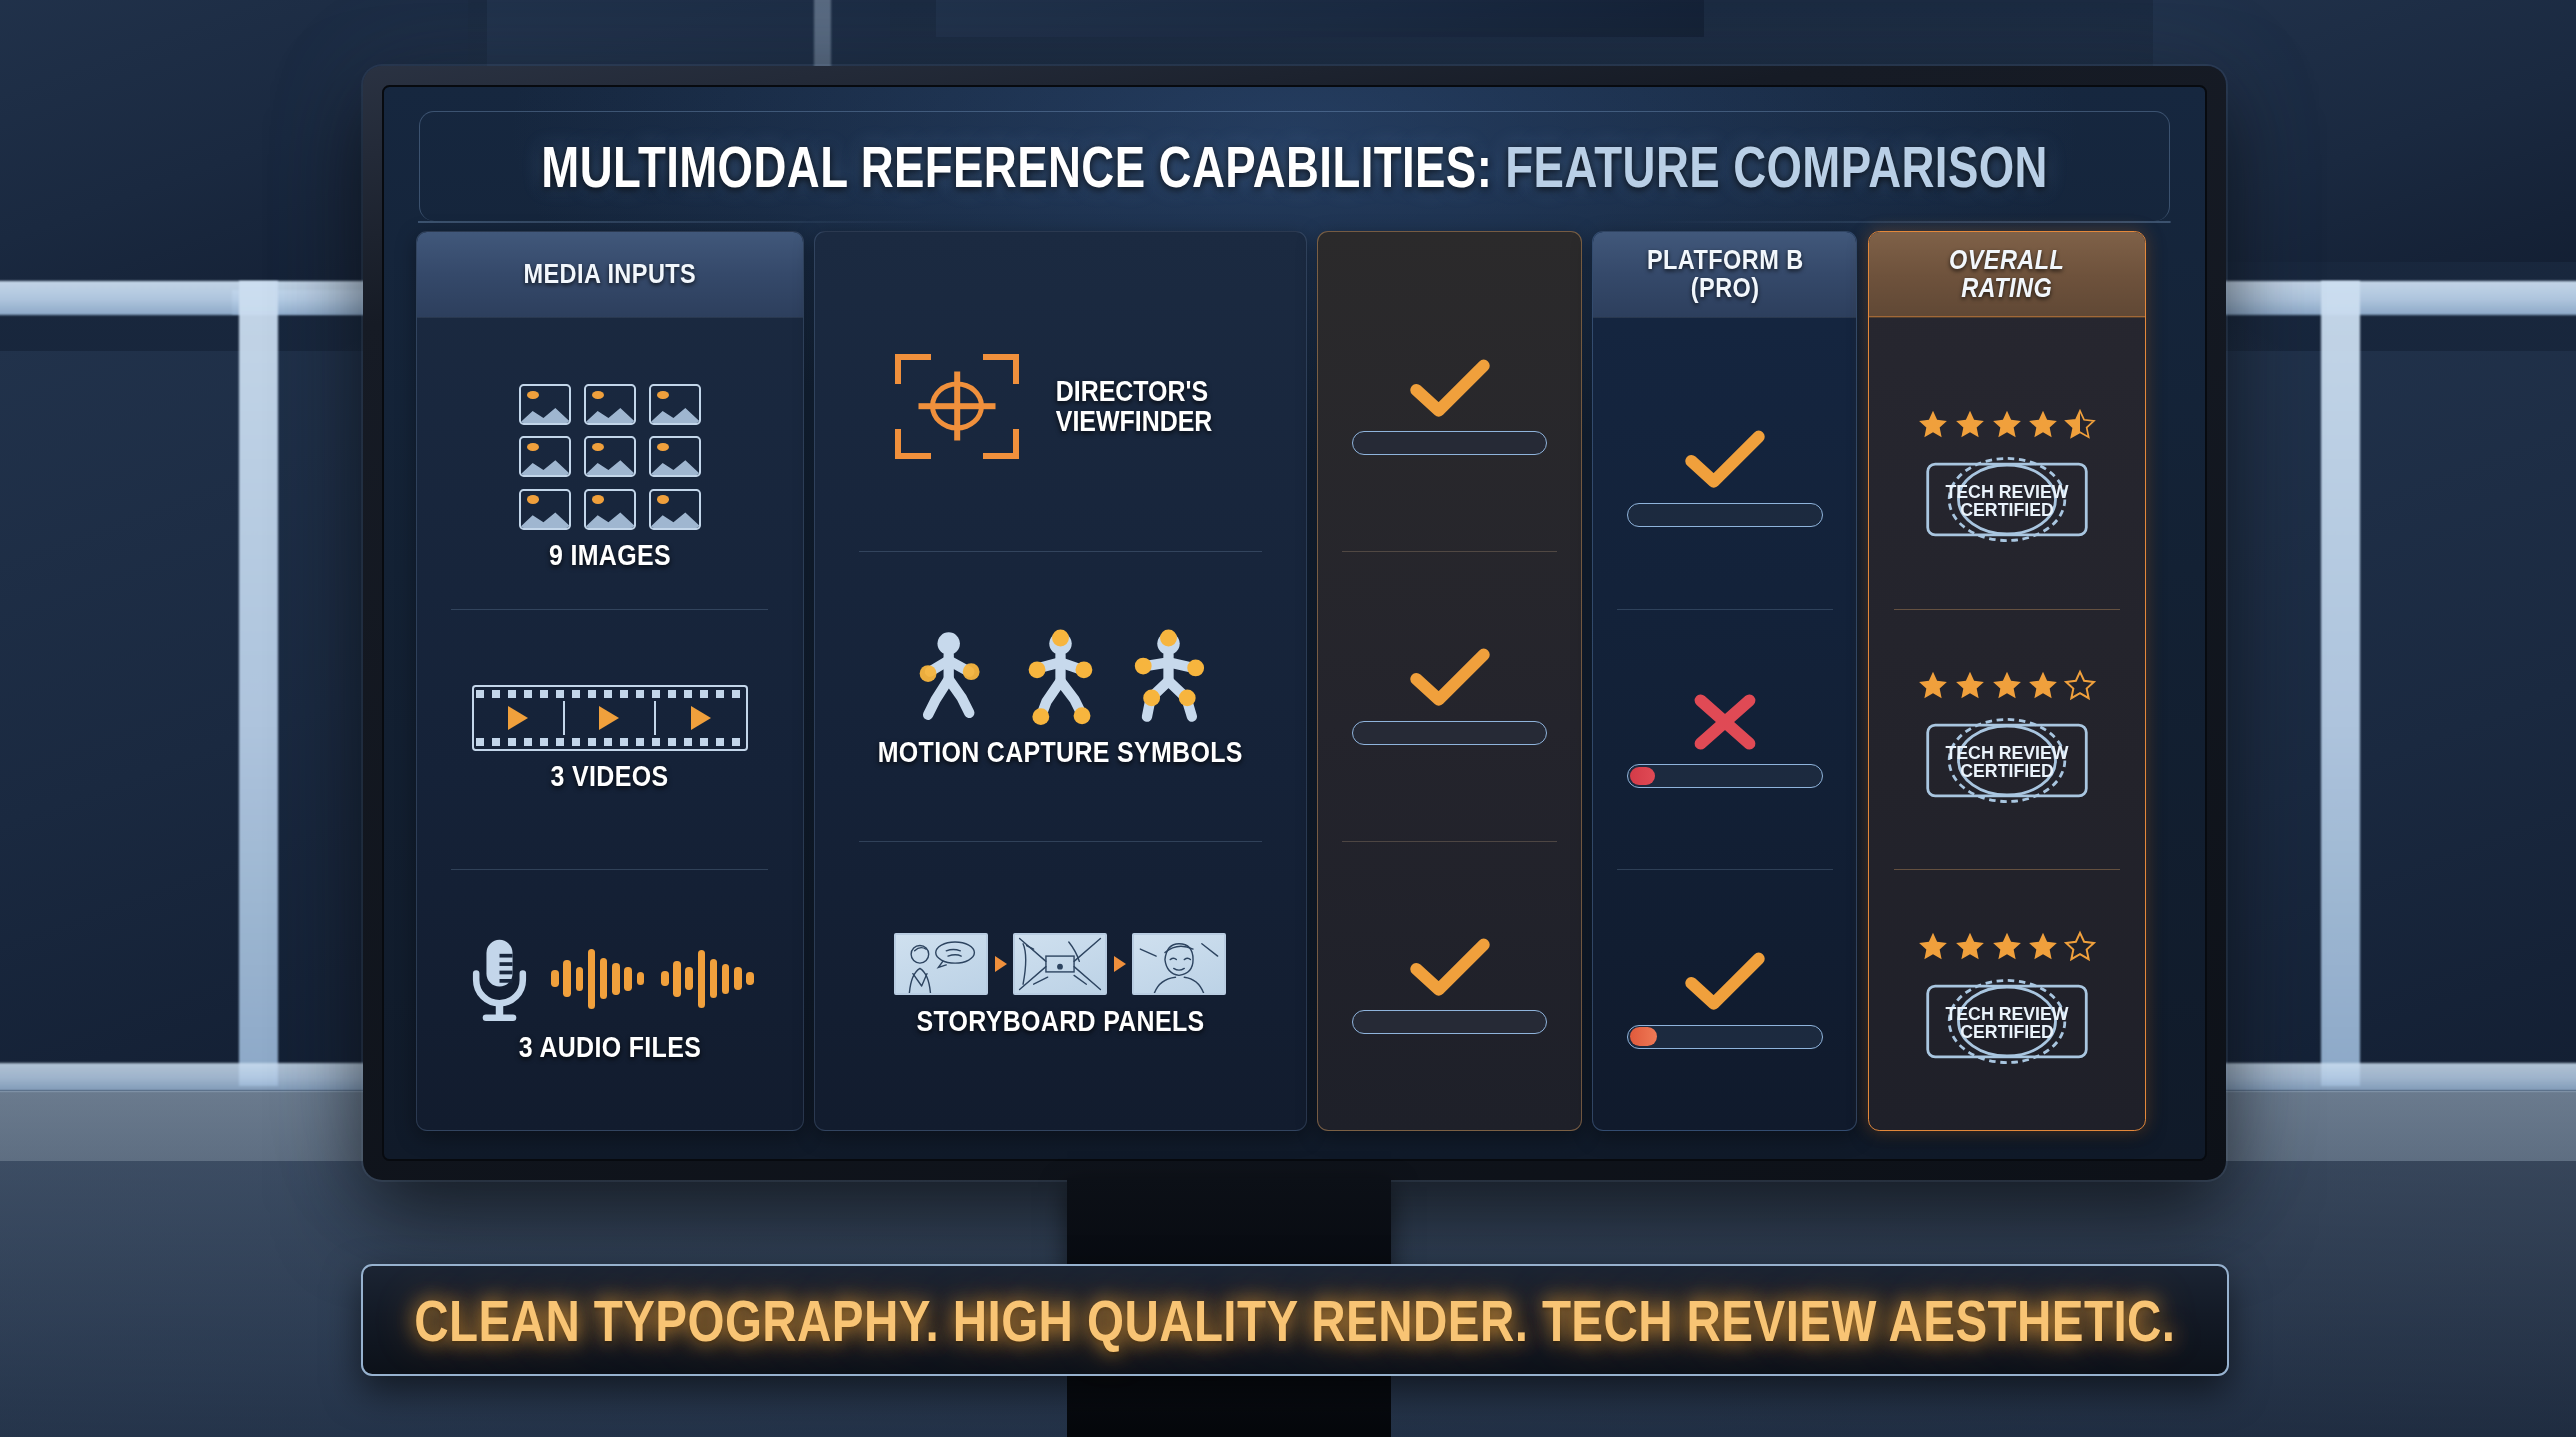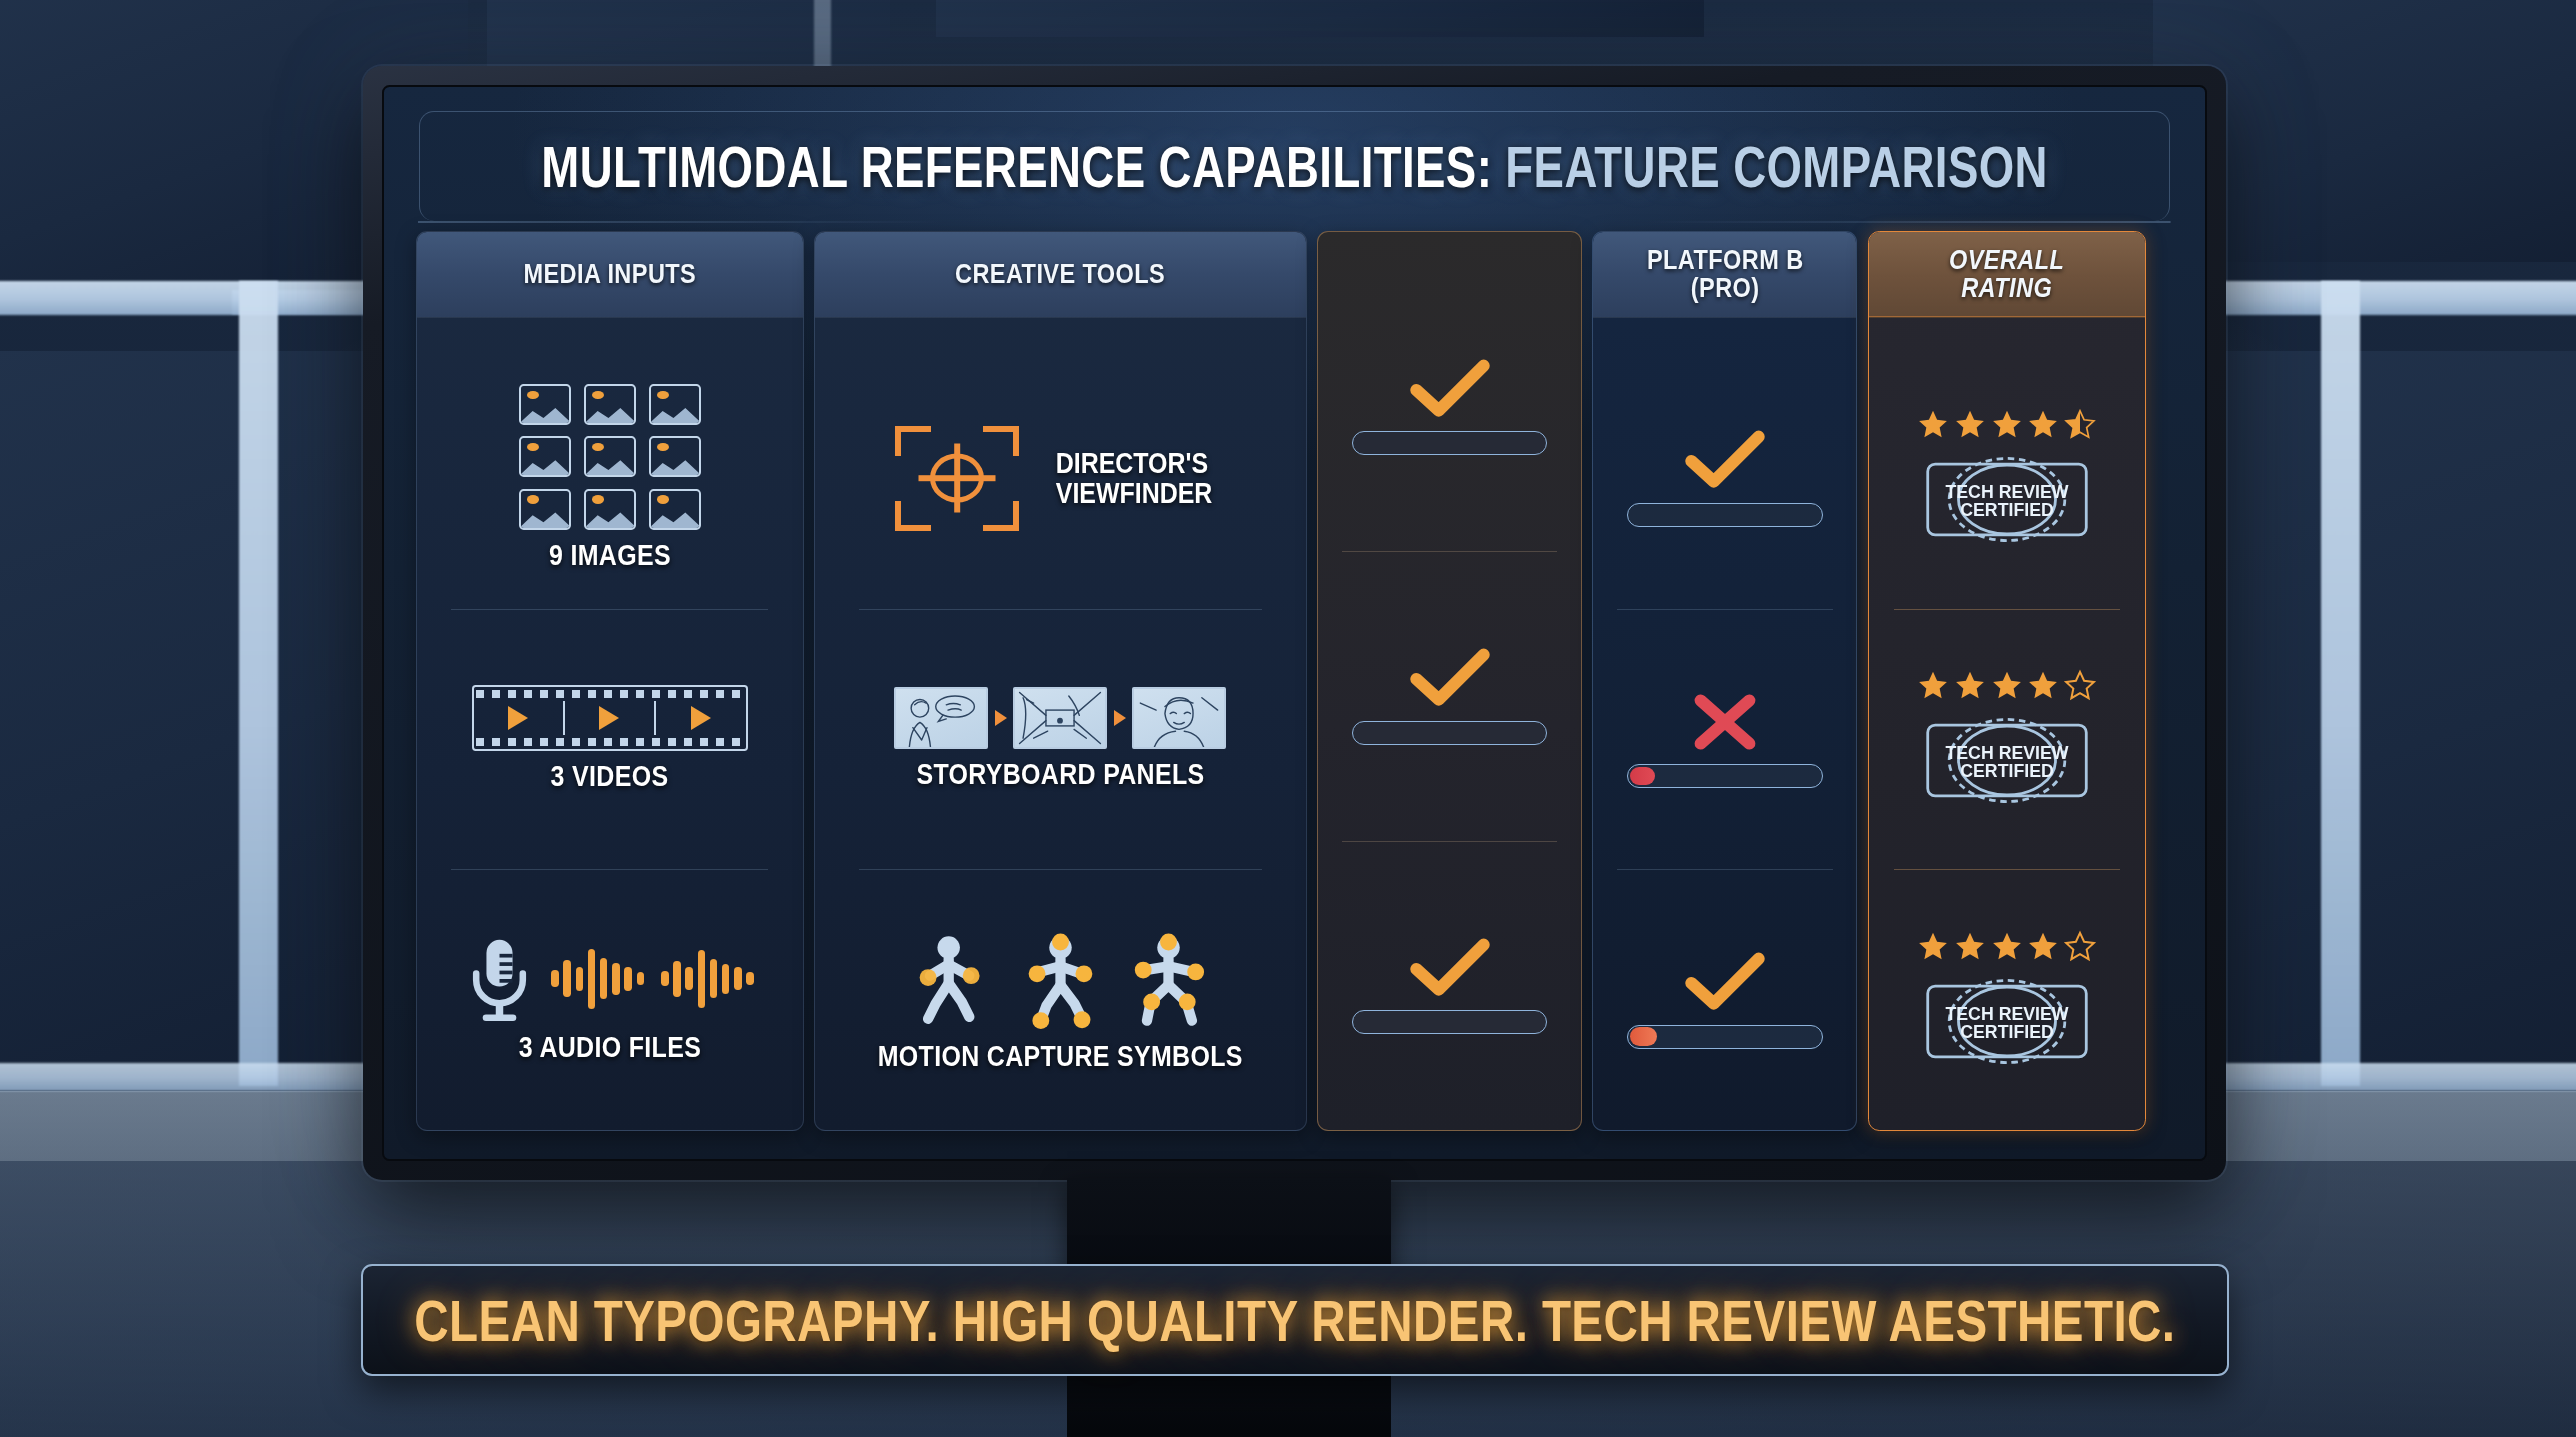--- a/index.html
+++ b/index.html
@@ -500,79 +500,36 @@
                     <i style="height:13px"></i>
                 </div>
               </div>
               <div class="cell-label">3 AUDIO FILES</div>
             </div>
 
           </div>
         </div>
 
         <div class="col tools">
-          <div class="col-head">
-            <span>CREATIVE TOOLS</span>
-          </div>
           <div class="col-body">
 
             <div class="cell">
               <div class="vf-row">
                 <div class="vf">
                   <div class="crn tl"></div>
                     <div class="crn tr"></div>
                   <div class="crn bl"></div>
                     <div class="crn br"></div>
                   <div class="reticle"></div>
                     <div class="rv"></div>
                     <div class="rh"></div>
                 </div>
                 <div class="vf-label">DIRECTOR'S
 VIEWFINDER</div>
               </div>
-            </div>
-
-            <div class="cell">
-              <div class="sb-row">
-                <div class="sb">
-                  <svg viewBox="0 0 100 66" fill="none" stroke="#2d4460" stroke-width="1.6" stroke-linecap="round">
-                    <circle cx="26" cy="22" r="10"></circle>
-                    <path d="M14 66 q2-22 12-28 M38 66 q-2-22-12-28"></path>
-                    <path d="M20 18 q6-6 13-2"></path>
-                    <ellipse cx="66" cy="20" rx="22" ry="12"></ellipse>
-                    <path d="M52 30 l-5 7 l9-3"></path>
-                    <path d="M56 18 q8-3 16 0 M58 24 q9-3 15 0"></path>
-                    <path d="M18 44 l10 14 M34 44 l-6 14"></path>
-                  </svg>
-                </div>
-                <div class="sb-arrow"></div>
-                <div class="sb">
-                  <svg viewBox="0 0 100 66" fill="none" stroke="#2d4460" stroke-width="1.6" stroke-linecap="round">
-                    <path d="M4 4 L34 30 M96 4 L66 30 M4 62 L34 36 M96 62 L66 36"></path>
-                    <rect x="34" y="24" width="32" height="18"></rect>
-                    <path d="M8 10 q6 14 0 46 M12 12 l8 4"></path>
-                    <path d="M60 8 q8 10 12 22"></path>
-                    <circle cx="50" cy="36" r="2.5" fill="#2d4460"></circle>
-                    <path d="M20 56 l16-8 M80 56 l-14-10"></path>
-                  </svg>
-                </div>
-                <div class="sb-arrow"></div>
-                <div class="sb">
-                  <svg viewBox="0 0 100 66" fill="none" stroke="#2d4460" stroke-width="1.6" stroke-linecap="round">
-                    <path d="M34 28 q2-18 16-18 q16 0 16 18 q0 16-16 18 q-14-2-16-18"></path>
-                    <path d="M34 20 q14-12 32-4"></path>
-                    <path d="M40 28 q4-3 7 0 M56 28 q4-3 7 0"></path>
-                    <path d="M44 38 q6 4 12 0"></path>
-                    <path d="M22 66 q6-16 24-18 M78 66 q-6-16-22-18"></path>
-                    <path d="M76 10 l18 14"></path>
-                    <path d="M6 16 l18 8"></path>
-                  </svg>
-                </div>
-              </div>
-              <div class="cell-label">STORYBOARD PANELS</div>
             </div>
 
             <div class="cell">
               <div class="mocap-row">
                 <svg class="mocap" viewBox="0 0 110 110">
                   <g stroke="#c7d9ec" stroke-width="11" stroke-linecap="round" fill="none">
                     <path d="M52 34 L52 60"></path>
                     <path d="M52 40 L32 52 M52 40 L74 52"></path>
                     <path d="M52 60 L38 82 L30 98 M52 60 L66 80 L74 96"></path>
                   </g>
@@ -609,20 +566,60 @@
                     <circle cx="28" cy="46" r="9"></circle>
                     <circle cx="84" cy="48" r="9"></circle>
                     <circle cx="37" cy="80" r="9"></circle>
                     <circle cx="75" cy="80" r="9"></circle>
                   </g>
                 </svg>
               </div>
               <div class="cell-label">MOTION CAPTURE SYMBOLS</div>
             </div>
 
+            <div class="cell">
+              <div class="sb-row">
+                <div class="sb">
+                  <svg viewBox="0 0 100 66" fill="none" stroke="#2d4460" stroke-width="1.6" stroke-linecap="round">
+                    <circle cx="26" cy="22" r="10"></circle>
+                    <path d="M14 66 q2-22 12-28 M38 66 q-2-22-12-28"></path>
+                    <path d="M20 18 q6-6 13-2"></path>
+                    <ellipse cx="66" cy="20" rx="22" ry="12"></ellipse>
+                    <path d="M52 30 l-5 7 l9-3"></path>
+                    <path d="M56 18 q8-3 16 0 M58 24 q9-3 15 0"></path>
+                    <path d="M18 44 l10 14 M34 44 l-6 14"></path>
+                  </svg>
+                </div>
+                <div class="sb-arrow"></div>
+                <div class="sb">
+                  <svg viewBox="0 0 100 66" fill="none" stroke="#2d4460" stroke-width="1.6" stroke-linecap="round">
+                    <path d="M4 4 L34 30 M96 4 L66 30 M4 62 L34 36 M96 62 L66 36"></path>
+                    <rect x="34" y="24" width="32" height="18"></rect>
+                    <path d="M8 10 q6 14 0 46 M12 12 l8 4"></path>
+                    <path d="M60 8 q8 10 12 22"></path>
+                    <circle cx="50" cy="36" r="2.5" fill="#2d4460"></circle>
+                    <path d="M20 56 l16-8 M80 56 l-14-10"></path>
+                  </svg>
+                </div>
+                <div class="sb-arrow"></div>
+                <div class="sb">
+                  <svg viewBox="0 0 100 66" fill="none" stroke="#2d4460" stroke-width="1.6" stroke-linecap="round">
+                    <path d="M34 28 q2-18 16-18 q16 0 16 18 q0 16-16 18 q-14-2-16-18"></path>
+                    <path d="M34 20 q14-12 32-4"></path>
+                    <path d="M40 28 q4-3 7 0 M56 28 q4-3 7 0"></path>
+                    <path d="M44 38 q6 4 12 0"></path>
+                    <path d="M22 66 q6-16 24-18 M78 66 q-6-16-22-18"></path>
+                    <path d="M76 10 l18 14"></path>
+                    <path d="M6 16 l18 8"></path>
+                  </svg>
+                </div>
+              </div>
+              <div class="cell-label">STORYBOARD PANELS</div>
+            </div>
+
           </div>
         </div>
 
         <div class="col plat plat-a">
           <div class="col-body">
             <div class="cell">
               <svg class="mark" viewBox="0 0 92 68">
                 <path d="M10 34 L34 56 L82 8" fill="none" stroke="#f0a03c" stroke-width="13" stroke-linecap="round" stroke-linejoin="round"></path>
               </svg>
               <div class="bar">

